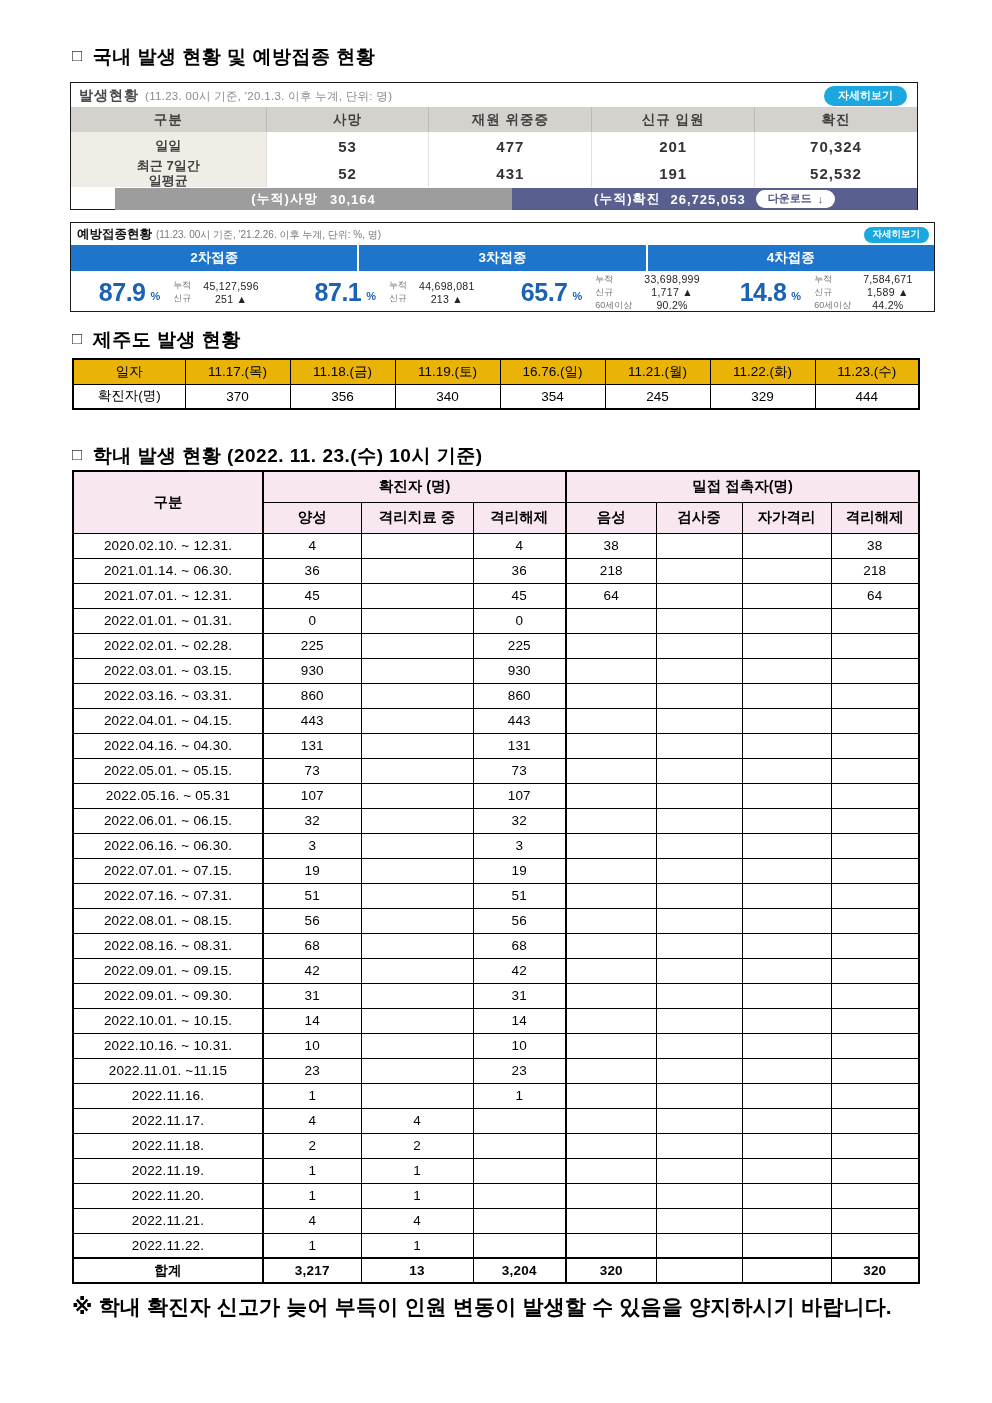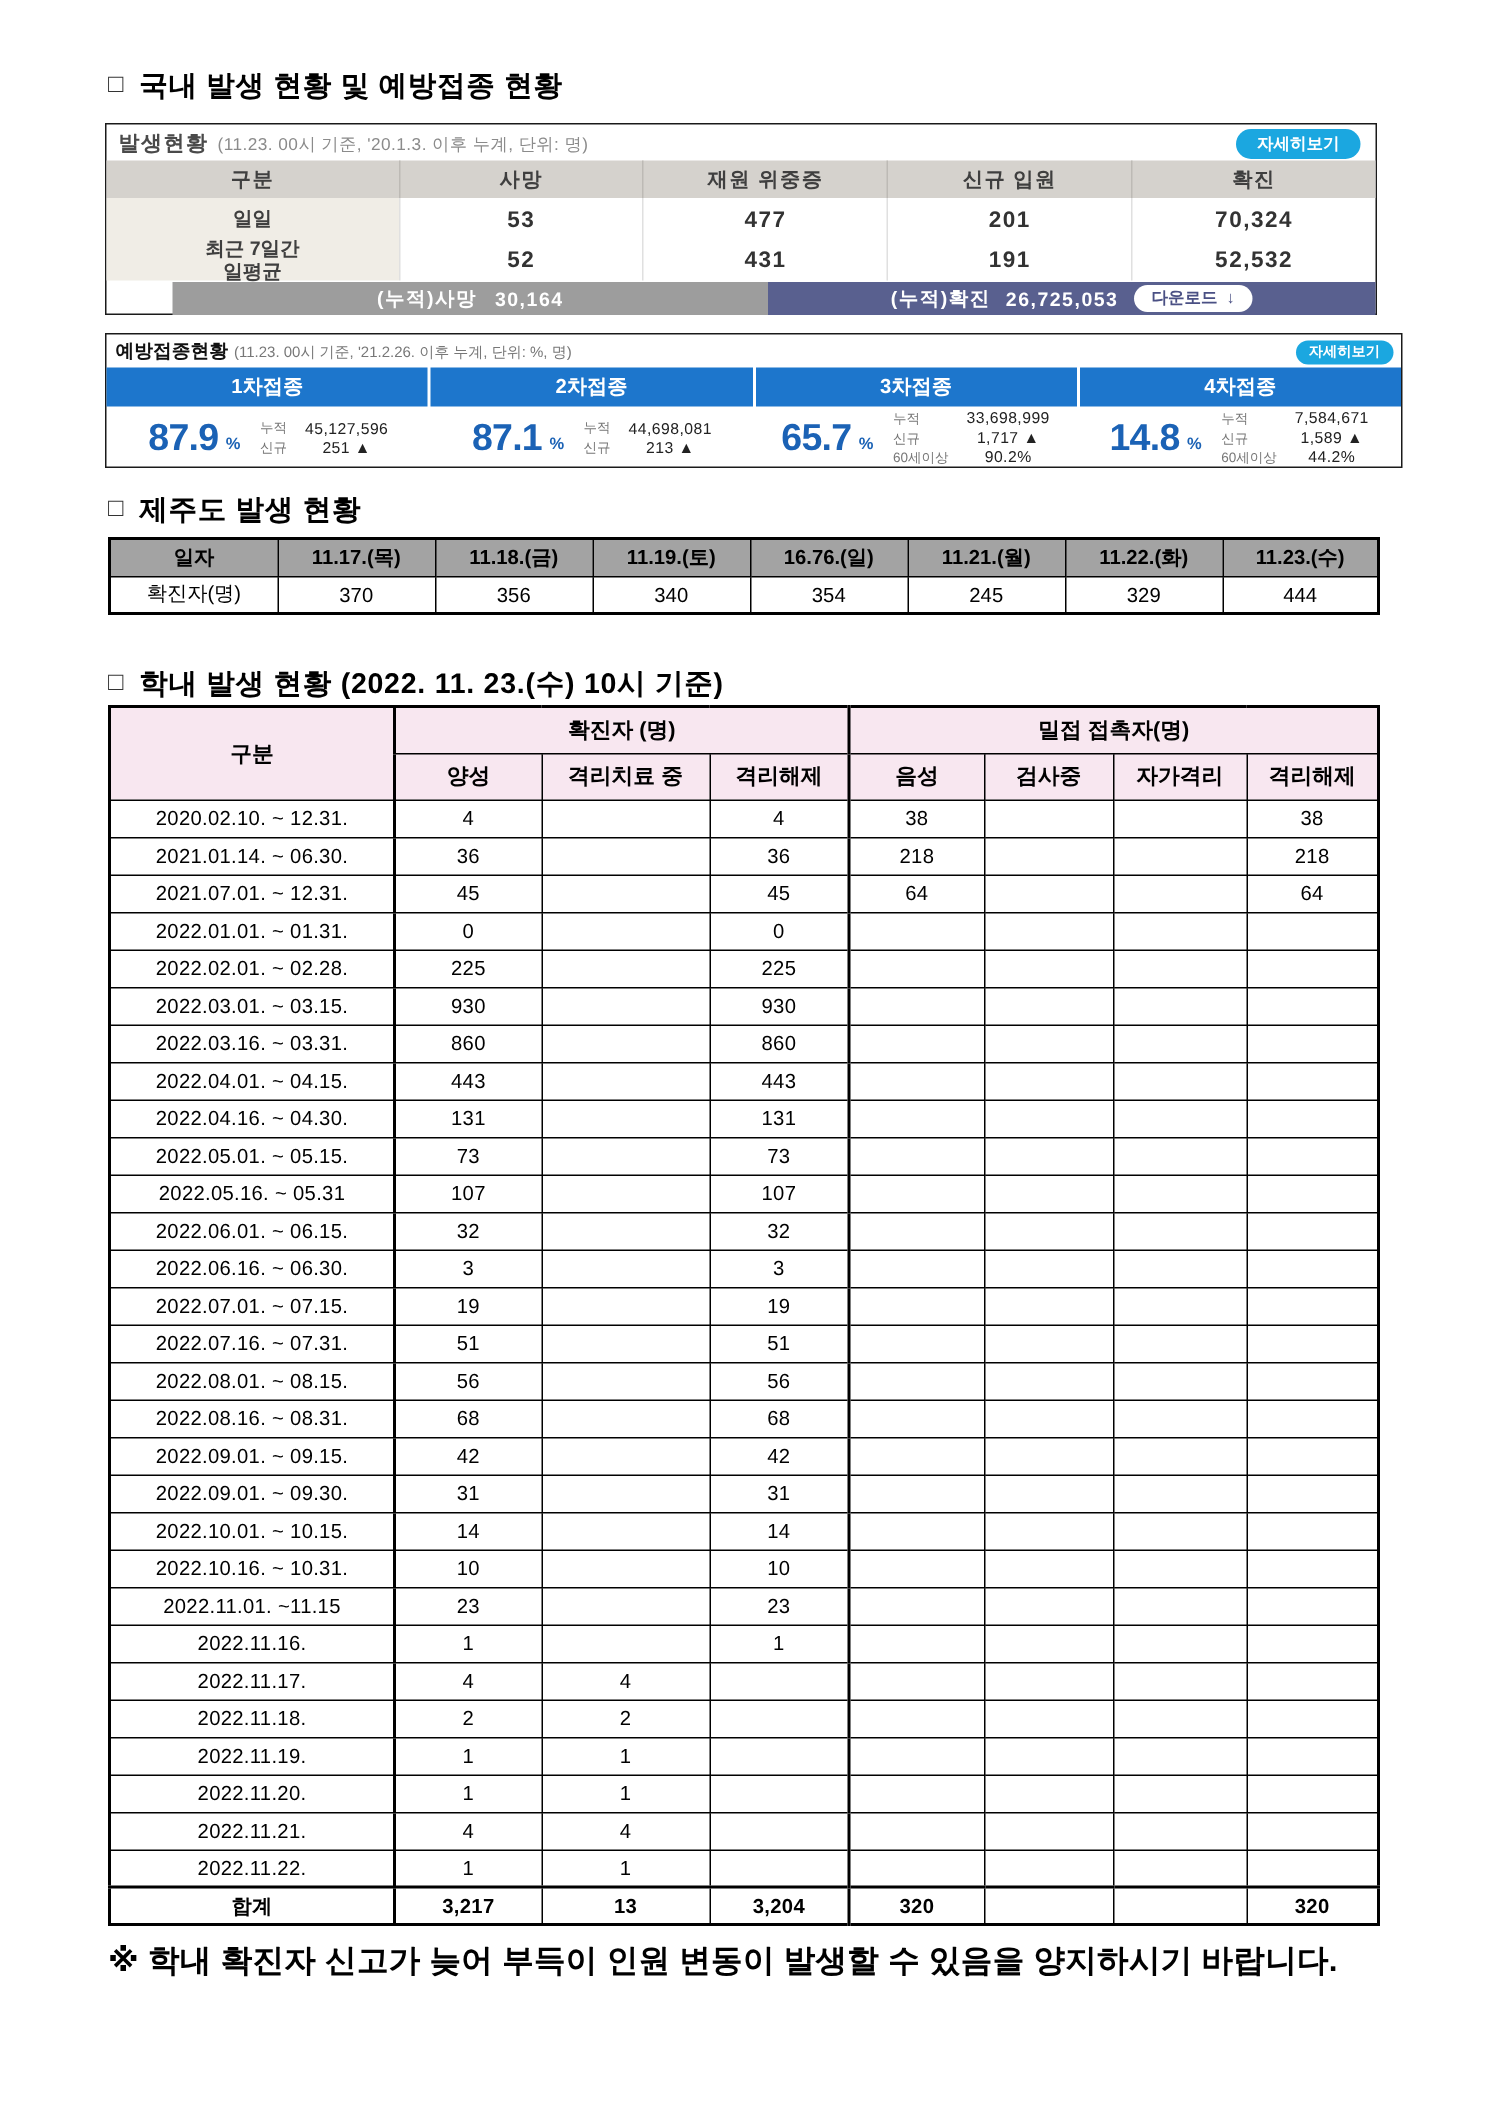--- a/index.html
+++ b/index.html
@@ -53,21 +53,21 @@
   .dose .pct { color:#1b62b5; font-weight:bold; font-size:25px; letter-spacing:-0.5px; }
   .dose .pctu { color:#1b62b5; font-weight:bold; font-size:11px; position:relative; top:4px; left:-4px; }
   .mini { display:grid; grid-template-columns:auto auto; column-gap:12px; row-gap:0; align-items:center; }
   .mini .ml { font-size:9px; color:#777; text-align:left; }
   .mini .mv { font-size:10.5px; color:#222; text-align:center; letter-spacing:0.3px; }
 
   
   table { border-collapse:collapse; table-layout:fixed; }
   .jeju { position:absolute; left:72px; top:358px; width:846px; border:2px solid #000; }
   .jeju td { border:1px solid #000; text-align:center; height:25px; font-size:13.5px; }
-  .jeju .hdr td { background:#a3a3a3; font-weight:bold; font-size:13.5px; }
+  .jeju .hdr td { background:#eab308; font-weight:normal; font-size:13.5px; }
 
   
   .school { position:absolute; left:72px; top:470px; width:846px; border:2px solid #000; }
   .school th, .school td { border:1px solid #000; text-align:center; padding:0; }
   .school thead th { background:#f8e7f0; font-weight:bold; font-size:14.5px; height:31px; }
   .school tbody td { font-size:13.5px; height:25px; letter-spacing:0.2px; }
   .gsep { border-left:2px solid #000 !important; }
   .total-row td { border-top:2px solid #000; font-weight:bold; font-size:14px; }
 
   
@@ -131,21 +131,20 @@
     </div>
   </div>
 
   <div class="box2">
     <div class="box2-header">
       <span class="box2-title">예방접종현황</span>
       <span class="box2-sub">(11.23. 00시 기준, '21.2.26. 이후 누계, 단위: %, 명)</span>
       <button class="pill-sm">자세히보기</button>
     </div>
     <div class="dose-bar" id="dose-bar">
-        <div class="dseg">1차접종</div>
         <div class="dseg">2차접종</div>
         <div class="dseg">3차접종</div>
         <div class="dseg">4차접종</div>
       </div>
     <div class="dose-stats" id="dose-stats">
         <div class="dose">
           <span class="pct">87.9</span>
           <span class="pctu">%</span>
           <div class="mini">
             <span class="ml">누적</span>

